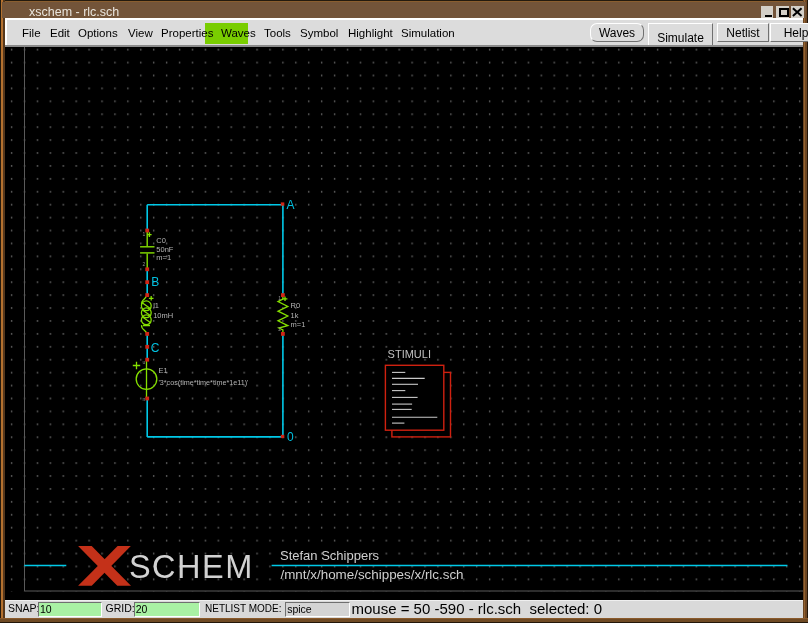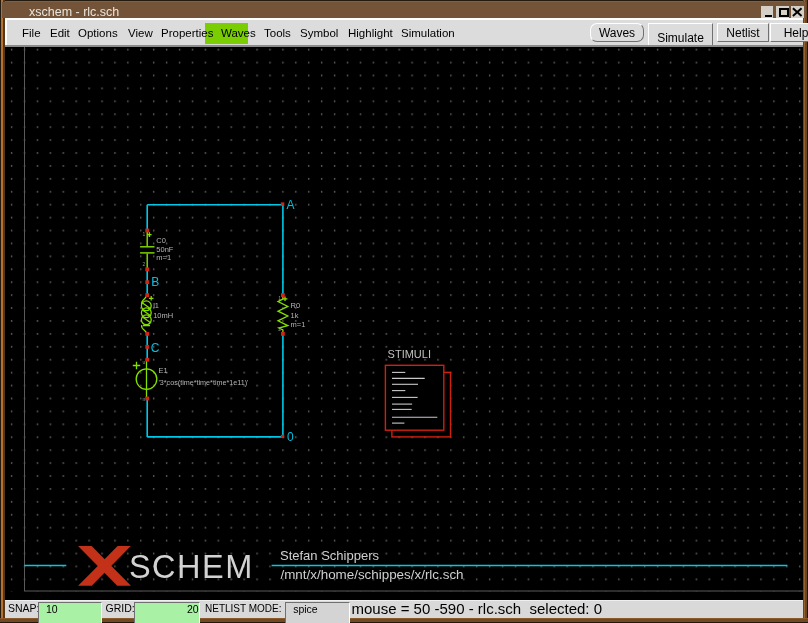--- a/index.html
+++ b/index.html
@@ -192,22 +192,22 @@
     <text x="280" y="559.9">Stefan Schippers</text>
     <text x="280.5" y="578.8" font-size="13.4px">/mnt/x/home/schippes/x/rlc.sch</text>
   </g>
 </svg>
 </div>
 
 <div class="abs" style="left:5px;top:600px;width:798px;height:18px;background:#d9d9d9;border-top:1px solid #efefef;box-sizing:border-box;">
   <div class="abs" style="left:3px;top:0px;height:15px;line-height:15px;font-size:10.5px;color:#000;">SNAP:</div>
   <div class="abs entry" style="left:32.9px;top:0.5px;width:64.6px;background:#a9f1a4;">10</div>
   <div class="abs" style="left:100.6px;top:0px;height:15px;line-height:15px;font-size:10.5px;color:#000;">GRID:</div>
-  <div class="abs entry" style="left:128.7px;top:0.5px;width:65.9px;background:#a9f1a4;text-align:right;">20</div>
+  <div class="abs entry" style="left:128.7px;top:0.5px;width:65.9px;background:#a9f1a4;">20</div>
   <div class="abs" style="left:200px;top:0px;height:15px;line-height:15px;font-size:10px;color:#000;">NETLIST MODE:</div>
   <div class="abs entry" style="left:280.2px;top:0.5px;width:64.6px;background:#d4d4d4;">spice</div>
   <div class="abs" style="left:346.5px;top:0px;height:15px;line-height:15px;font-size:15px;color:#000;">mouse = 50 -590 - rlc.sch&nbsp;&nbsp;selected: 0</div>
 </div>
 <style>
 .entry{border-top:1.2px solid #707070;border-left:1.2px solid #707070;
        border-bottom:1.2px solid #fff;border-right:1.2px solid #fff;box-sizing:border-box;
-       height:23px;font-size:10.5px;color:#000;line-height:12px;padding-left:7px;}
+       height:15px;font-size:10.5px;color:#000;line-height:12px;padding-left:1px;}
 </style>
 
 </body></html>

